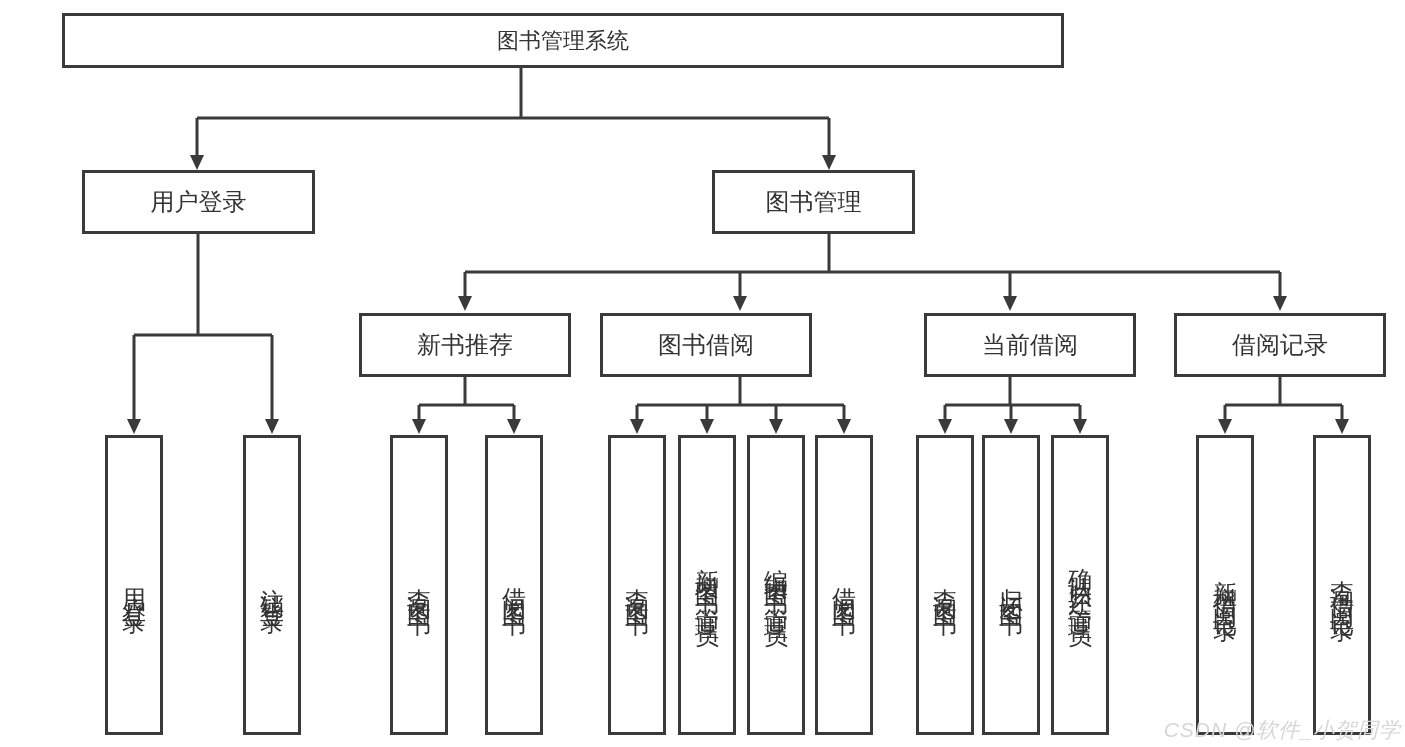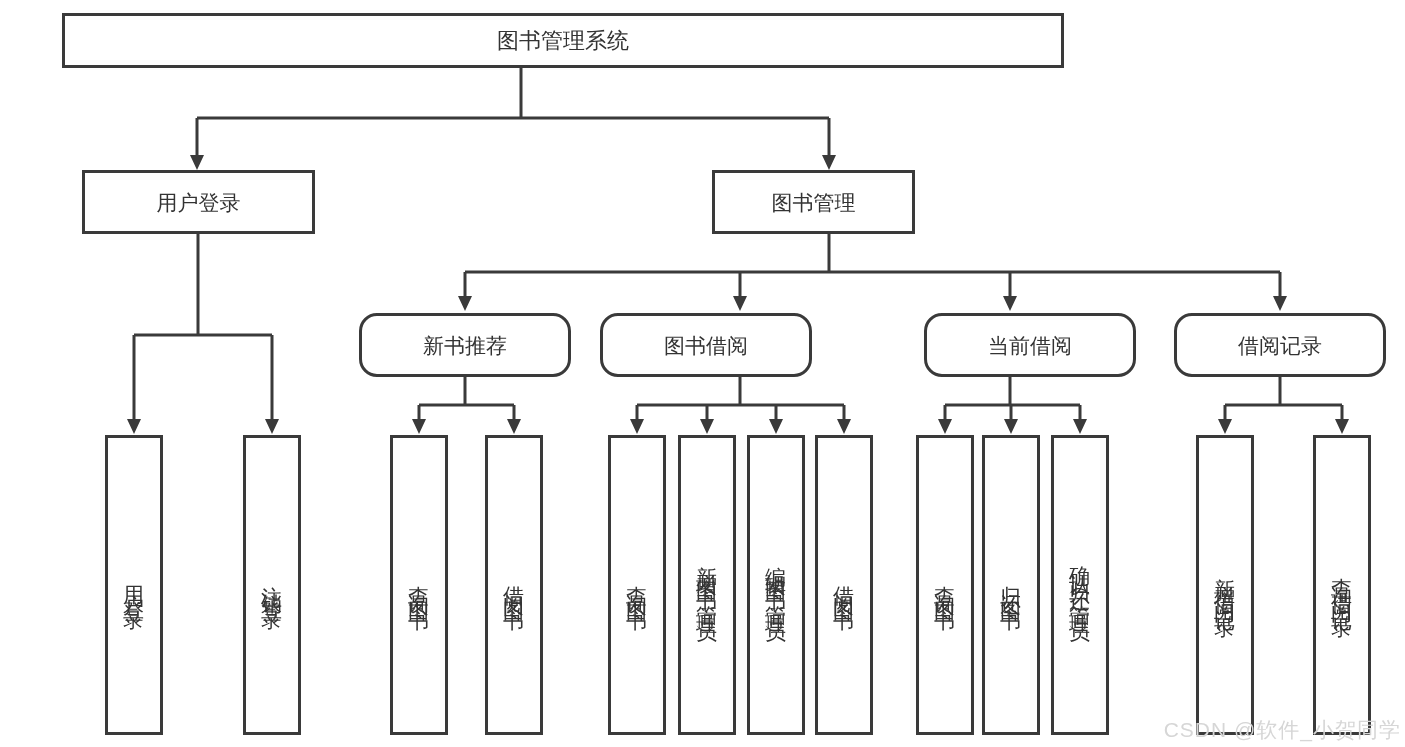--- a/index.html
+++ b/index.html
@@ -27,28 +27,28 @@
   .connectors .arrows{fill:var(--line);stroke:none;}
   .box{
     position:absolute;
     box-sizing:border-box;
     background:var(--background);
     border:3px solid var(--line);
     display:flex;
     align-items:center;
     justify-content:center;
     text-align:center;
-    font-size:21px;
+    font-size:24px;
     line-height:1;
     color:var(--text);
   }
   .box-root{left:21px;top:13px;width:1002px;height:55px;font-size:22px;margin-left:41px;}
   .box-l2-login{left:82px;top:170px;width:233px;height:64px;}
   .box-l2-mgmt{left:712px;top:170px;width:203px;height:64px;}
-  .box-l3{top:313px;width:212px;height:64px;border-radius:18px;}
+  .box-l3{top:313px;width:212px;height:64px;}
   .box-l3-newbook{left:359px;}
   .box-l3-borrow{left:600px;}
   .box-l3-current{left:924px;}
   .box-l3-record{left:1174px;}
   .leaf{
     top:435px;
     width:58px;
     height:300px;
   }
   .leaf span{
@@ -72,20 +72,21 @@
   .leaf-13{left:1313px;}
   .watermark{
     position:absolute;
     right:4px;
     top:716px;
     font-size:21px;
     color:var(--watermark);
     letter-spacing:1px;
     pointer-events:none;
     white-space:nowrap;
+    font-style:italic;
   }
 </style>
 </head>
 <body>
 
 <div class="stage">
 
   <svg class="connectors" viewBox="0 0 1405 747" xmlns="http://www.w3.org/2000/svg">
     <path class="lines" d="M521 68 V118 M197 118 H829 M197 118 V157 M829 118 V157"></path>
     <path class="lines" d="M198 234 V335 M134 335 H272 M134 335 V422 M272 335 V422"></path>

